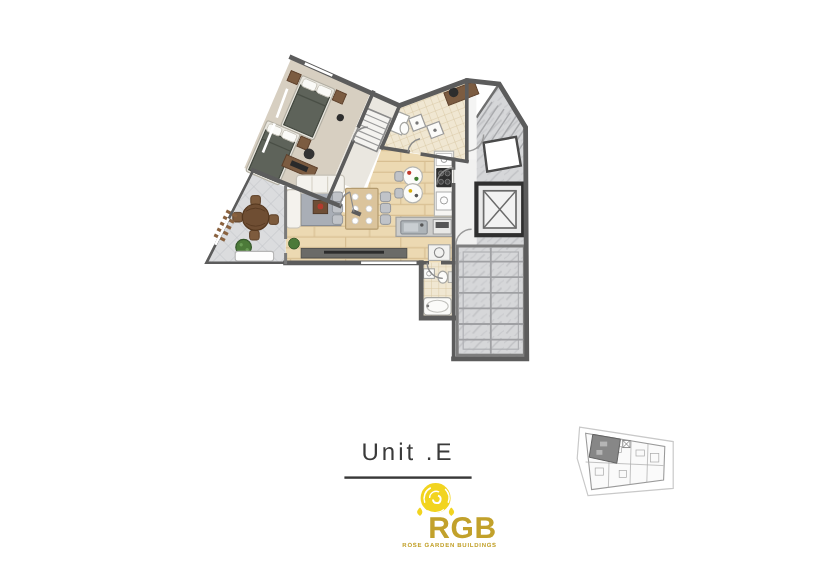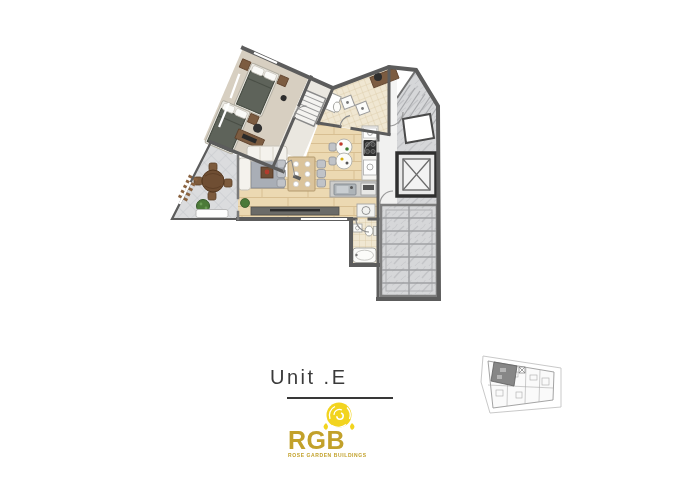--- a/index.html
+++ b/index.html
@@ -1,22 +1,22 @@
 <!DOCTYPE html>
 <html><head>
 <meta charset="utf-8">
 <style>
   html,body{margin:0;padding:0;background:#ffffff;}
   #page{position:relative;width:680px;height:480px;background:#ffffff;overflow:hidden;
         font-family:"Liberation Sans",sans-serif;}
   #plan-svg{position:absolute;left:0;top:0;}
-  #unit-title{position:absolute;left:270px;top:366px;width:140px;text-align:left;
+  #unit-title{position:absolute;left:270px;top:366px;width:140px;text-align:center;
               font-size:20px;letter-spacing:2.5px;color:#3a3a3a;font-weight:400;}
   #title-rule{position:absolute;left:287px;top:397px;width:106px;height:2px;background:#383838;}
-  #logo{position:absolute;left:288px;top:401px;width:102px;text-align:left;}
+  #logo{position:absolute;left:312px;top:401px;width:102px;text-align:right;}
   #logo .rose{display:block;margin:0 auto;}
   #logo .brand{font-size:25px;font-weight:bold;color:#c2a12b;letter-spacing:0.5px;line-height:0.85;margin-top:-1px;}
   #logo .tagline{font-size:5px;font-weight:bold;color:#c2a12b;letter-spacing:0.6px;margin-top:1px;}
   #key-plan{position:absolute;left:476px;top:348px;}
 </style>
 </head>
 <body>
 
 <div id="page">
 

